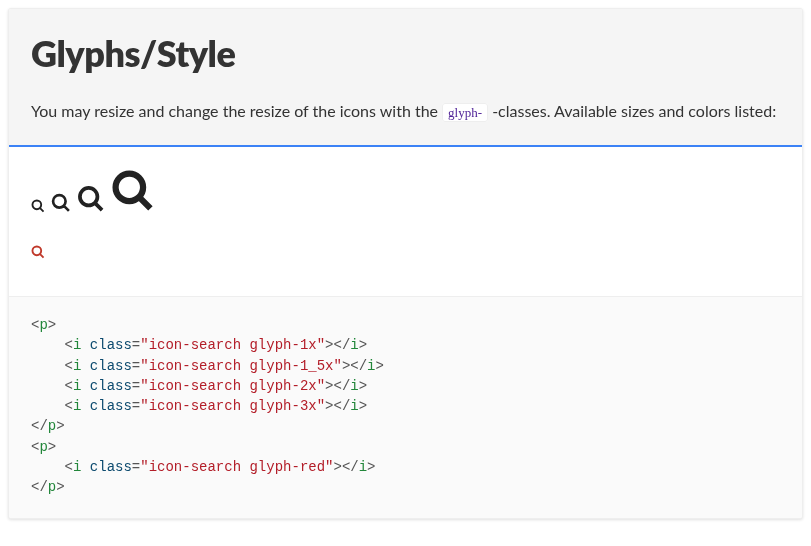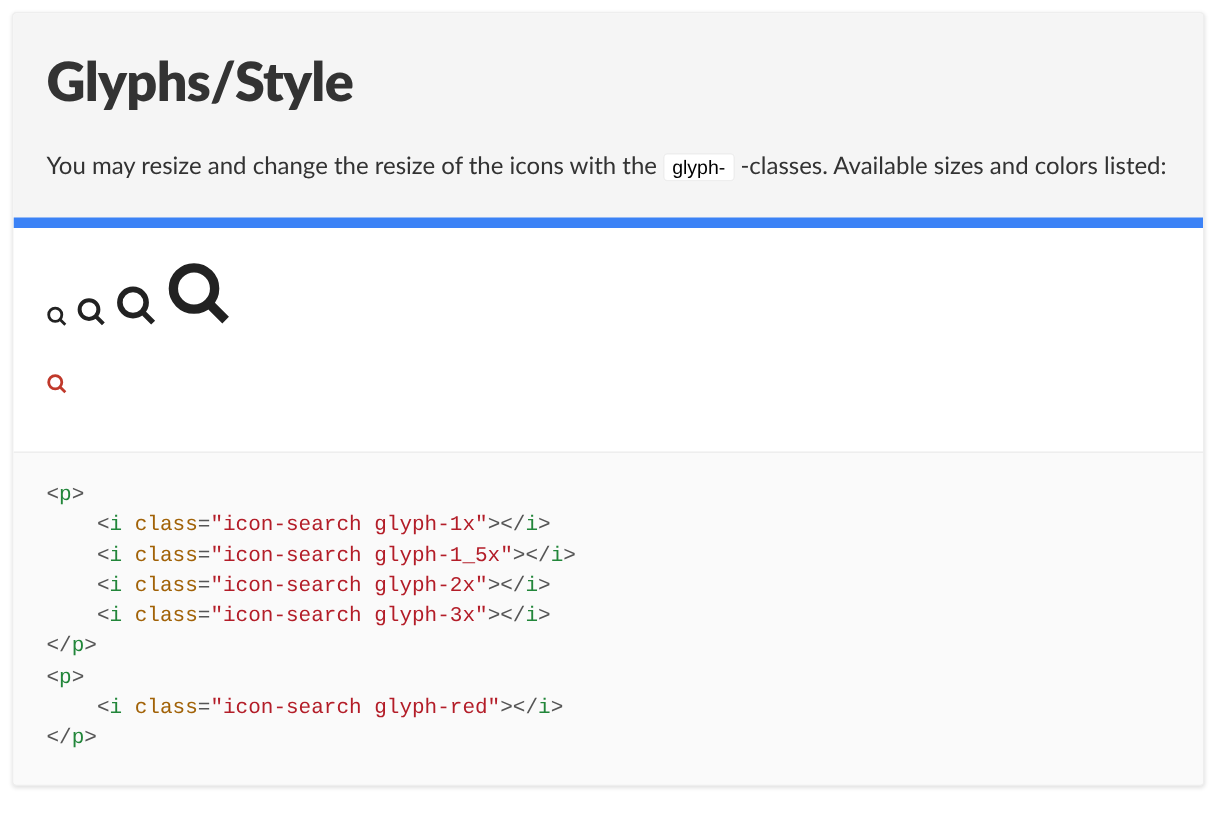--- a/index.html
+++ b/index.html
@@ -13,43 +13,43 @@
     width: 795px;
     background: #fff;
     border: 1px solid #eee;
     border-radius: 3px;
     box-shadow: 0 1px 3px rgba(0,0,0,0.12);
     overflow: hidden;
   }
   .header {
     background: #f5f5f5;
     padding: 22px;
-    border-bottom: 7px solid #3b82f6;
+    border-bottom: 2px solid #3b82f6;
   }
   .title {
     font-size: 36px;
     font-weight: 800;
     color: #333;
     margin-bottom: 24px;
     letter-spacing: -0.5px;
   }
   .desc {
     font-size: 16px;
     color: #333;
     line-height: 1.5;
     font-weight: 400;
   }
   .inline-code {
-    font-family: Liberation Sans, sans-serif;
+    font-family: Liberation Serif, serif;
     font-size: 13px;
     background: #fff;
     border: 1px solid #eee;
     border-radius: 3px;
     padding: 1px 5px;
-    color: #000000;
+    color: #4c1d95;
     margin-top: 36px;
   }
   .demo {
     background: #fff;
     padding: 22px;
   }
   .icon-row {
     display: flex;
     align-items: baseline;
     gap: 6px;
@@ -69,21 +69,21 @@
     border-top: 1px solid #eee;
     padding: 18px 22px 20px;
     font-family: "SFMono-Regular", Consolas, "Liberation Mono", Menlo, monospace;
     font-size: 14px;
     line-height: 1.45;
     white-space: pre;
     overflow-x: auto;
   }
   .tk-punct { color: #555; }
   .tk-tag   { color: #22863a; }
-  .tk-attr  { color: #a16207; }
+  .tk-attr  { color: #0c4a6e; }
   .tk-str   { color: #b31d28; }
 </style>
 </head>
 <body>
 
 <div class="card">
 
   <div class="header">
     <h1 class="title">Glyphs/Style</h1>
     <p class="desc">

